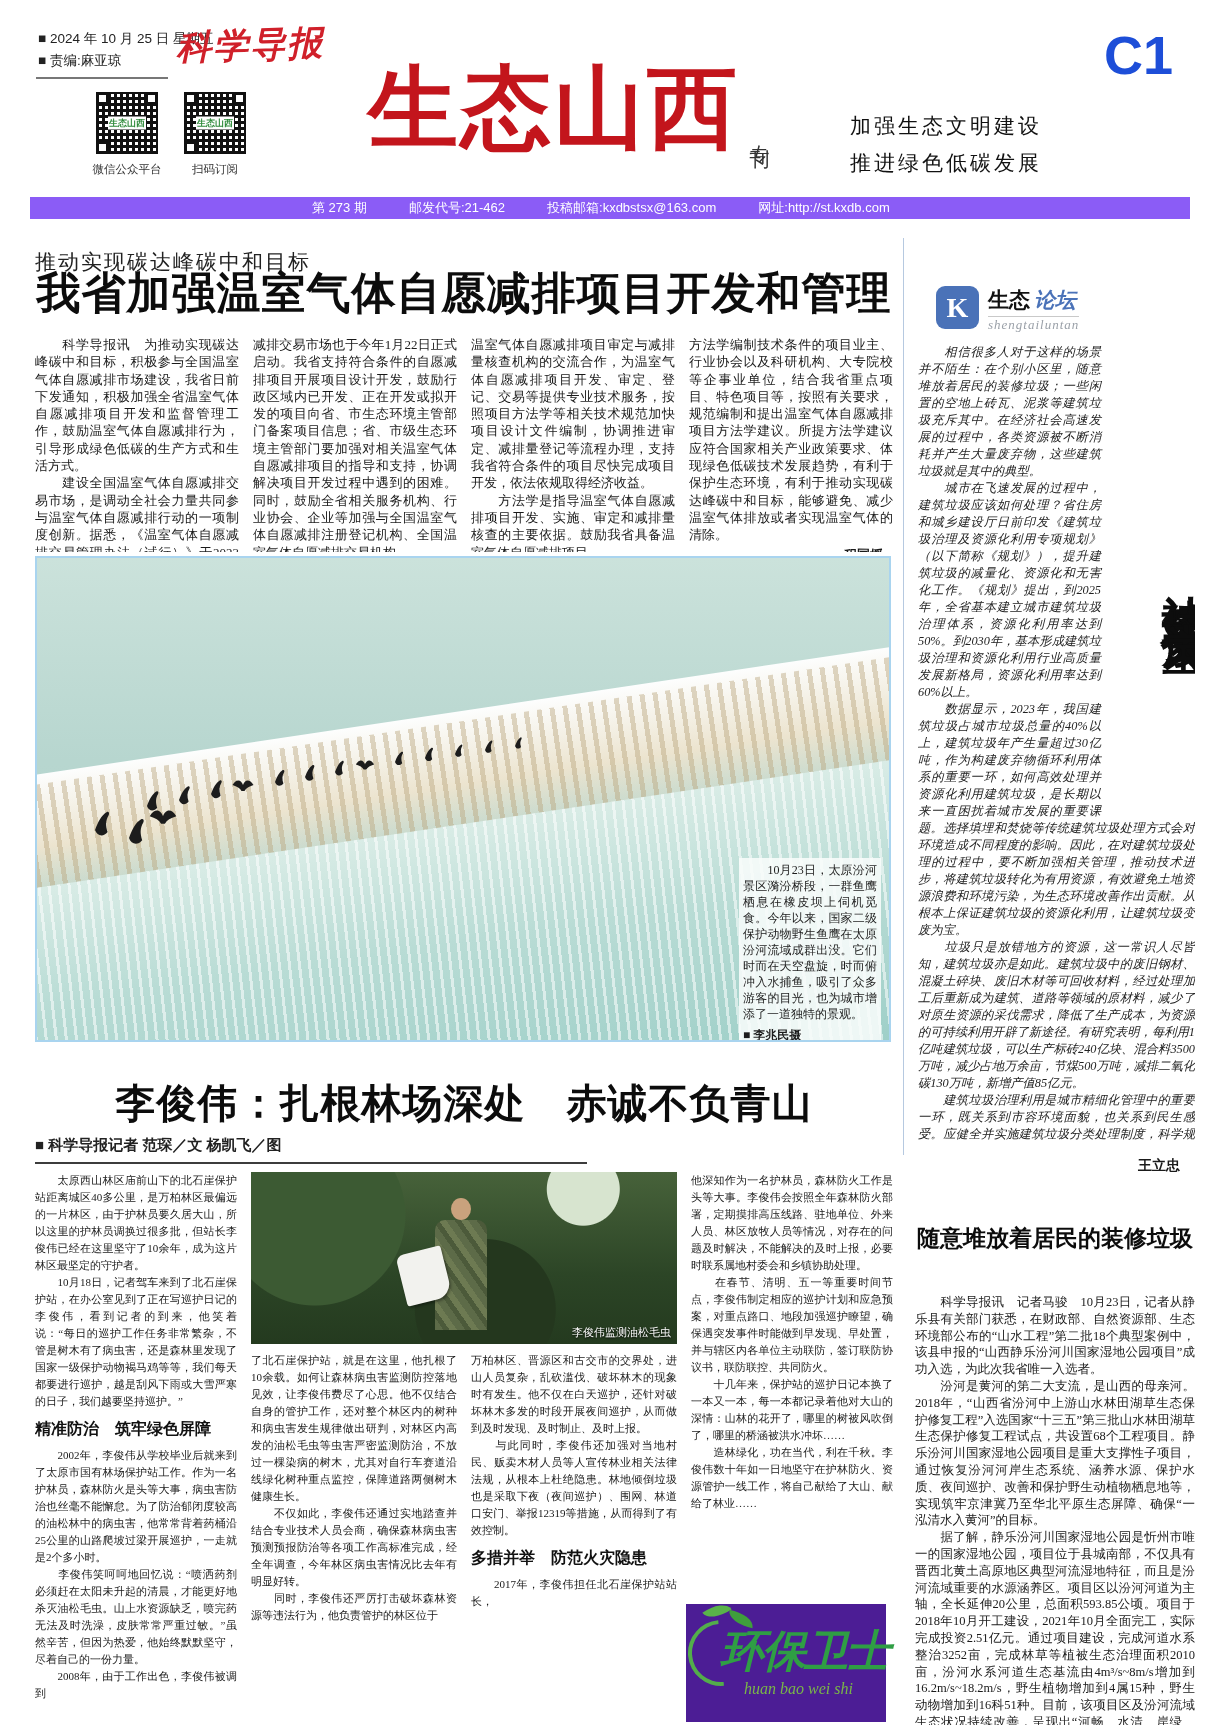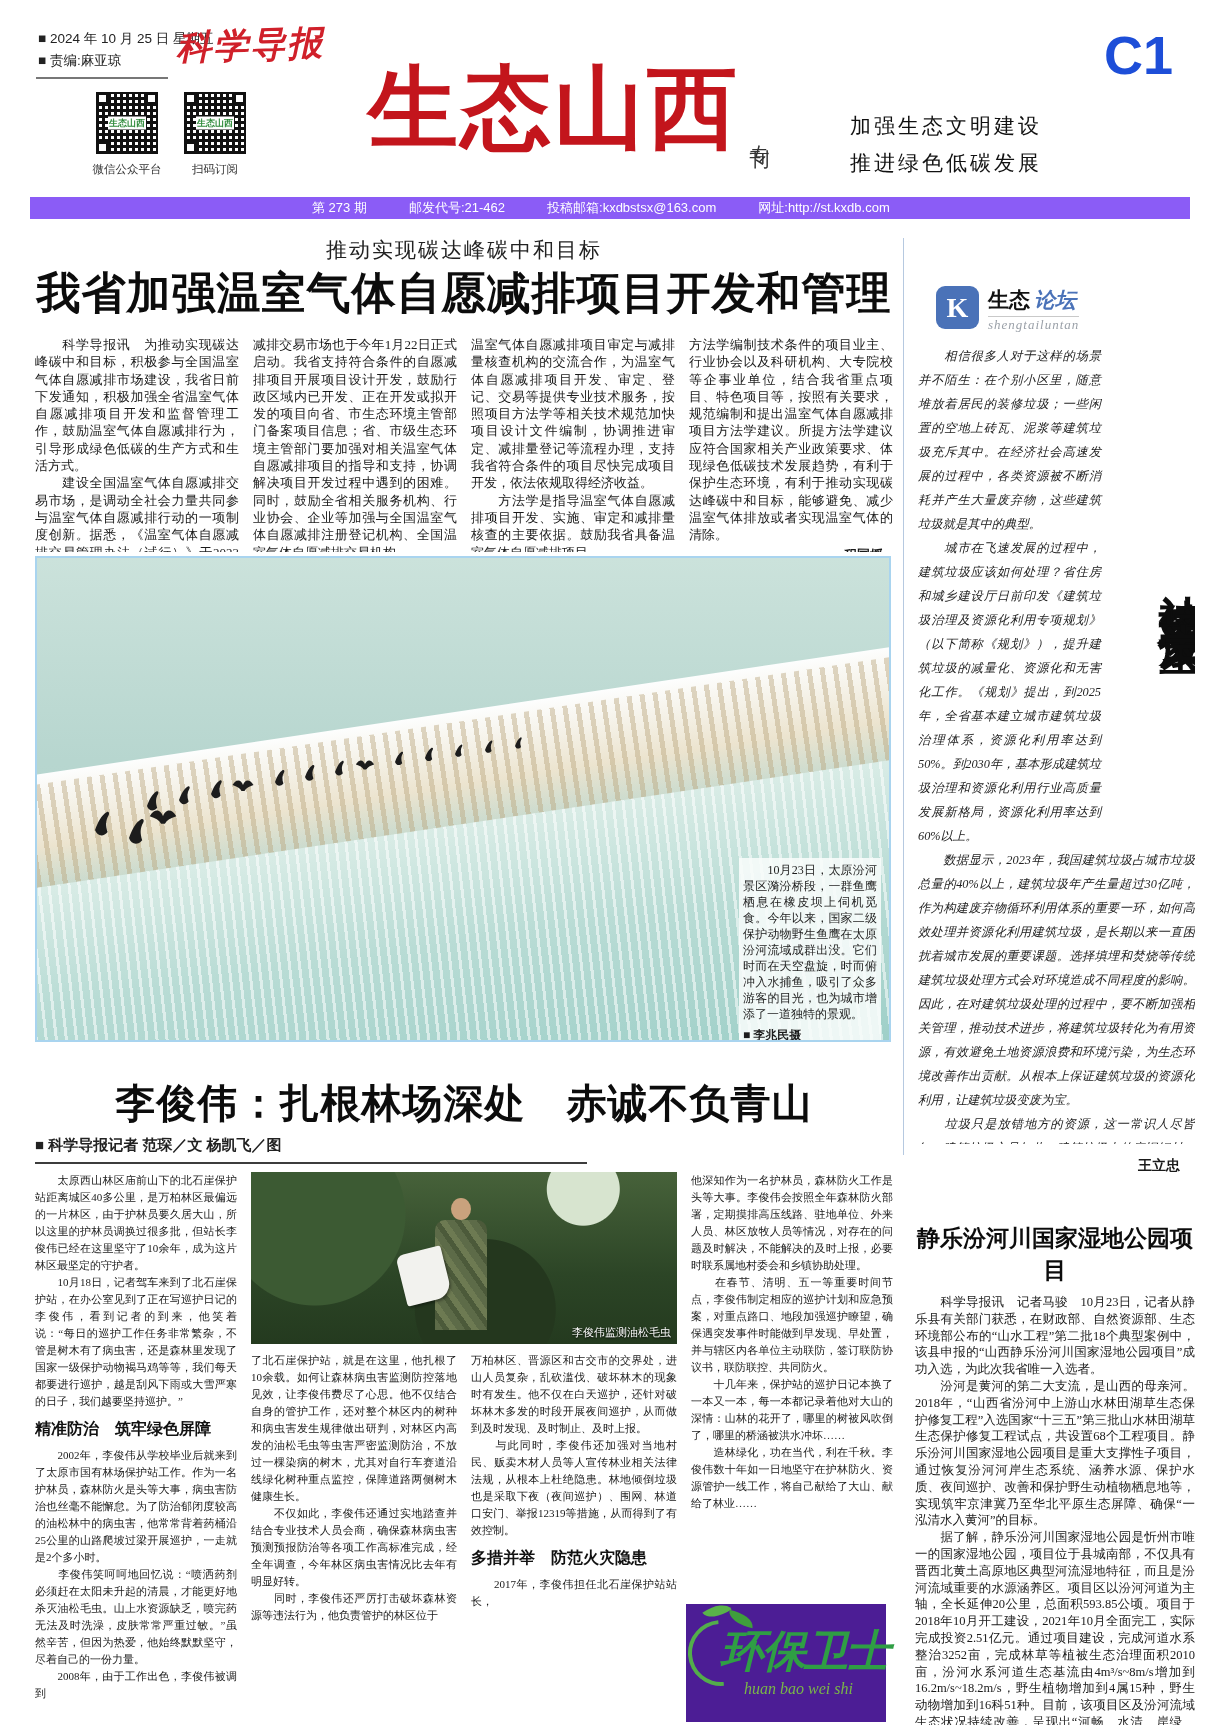--- a/index.html
+++ b/index.html
@@ -28,21 +28,21 @@
     font-family:"DejaVu Serif",serif;line-height:1.1;}
   .edition{left:747px;top:128px;writing-mode:vertical-rl;font-size:20px;letter-spacing:6px;color:#333;}
   .slogan{left:850px;top:108px;font-size:21px;line-height:37px;letter-spacing:3px;color:#111;}
   .pageno{left:1104px;top:24px;font-size:54px;font-weight:bold;font-family:Liberation Sans, sans-serif;color:#1d4ed8;}
   .infobar{left:30px;top:197px;width:1160px;height:22px;background:#8b5cf6;display:flex;align-items:center;
     color:#fff;font-size:13px;font-family:"Liberation Sans",sans-serif;}
   .infobar span{margin-right:42px;white-space:nowrap;}
   .infobar span:first-child{margin-left:282px;}
 
   
-  .kicker{left:35px;top:236px;width:858px;text-align:center;font-size:21px;letter-spacing:2px;color:#222;
+  .kicker{left:35px;top:248px;width:858px;font-size:21px;letter-spacing:2px;color:#222;
     font-family:"Liberation Sans",sans-serif;}
   .title1{left:35px;top:264px;width:858px;text-align:center;font-size:44px;font-weight:900;color:#0c0c0c;
     font-family:"Liberation Sans","DejaVu Sans",sans-serif;letter-spacing:1px;}
   .cols1{left:35px;top:336px;width:858px;height:216px;display:flex;gap:14px;overflow:hidden;}
   .cols1 .c{flex:1;font-size:13px;line-height:17.3px;}
   .a1-byline{text-align:right;padding-right:10px;font-weight:bold;margin-top:2px;}
 
   
   .photo1{left:35px;top:556px;width:852px;height:482px;border:2px solid #a9d4ef;overflow:hidden;
     background:linear-gradient(180deg,#cbe2db 0%,#b7d6cf 42%,#aed2cb 100%);}
@@ -63,21 +63,21 @@
   .vdiv{left:903px;top:238px;width:1px;height:917px;background:#b6c9e0;}
 
   
   .forum-logo{left:936px;top:286px;display:flex;gap:9px;align-items:flex-start;}
   .k-badge{width:43px;height:43px;border-radius:9px;background:#4a72b8;color:#fff;display:flex;
     align-items:center;justify-content:center;font-size:28px;font-weight:bold;font-family:"Liberation Serif",serif;}
   .forum-name-row{border-bottom:1px solid #c9c9c9;padding-bottom:2px;}
   .forum-name{font-size:21px;font-weight:bold;color:#111;font-family:Liberation Sans, sans-serif;}
   .forum-name2{font-size:21px;font-weight:bold;font-style:italic;color:#4a72b8;}
   .forum-pinyin{font-size:13px;font-style:italic;color:#9aa0a8;letter-spacing:1px;}
-  .essay{left:918px;top:344px;width:277px;height:800px;overflow:hidden;font-size:12.3px;line-height:24px;
+  .essay{left:918px;top:344px;width:277px;height:800px;overflow:hidden;font-size:12.3px;line-height:17px;
     font-style:italic;color:#222;}
   .essay p{margin:0;}
   .vtitle{float:right;width:82px;height:462px;margin:0 0 10px 12px;writing-mode:vertical-rl;
     font-size:47px;font-weight:900;letter-spacing:4px;color:#0d0d0d;font-style:normal;
     font-family:"DejaVu Serif",serif;text-align:center;}
   .essay-byline{left:1060px;top:1157px;width:120px;text-align:right;font-weight:bold;font-size:14px;}
 
   
   .a3-title{left:915px;top:1222px;width:280px;text-align:center;font-size:23px;font-weight:900;line-height:32px;
     color:#0c0c0c;font-family:"Liberation Sans",sans-serif;}
@@ -224,21 +224,21 @@
   <p>　　相信很多人对于这样的场景并不陌生：在个别小区里，随意堆放着居民的装修垃圾；一些闲置的空地上砖瓦、泥浆等建筑垃圾充斥其中。在经济社会高速发展的过程中，各类资源被不断消耗并产生大量废弃物，这些建筑垃圾就是其中的典型。</p>
   <p>　　城市在飞速发展的过程中，建筑垃圾应该如何处理？省住房和城乡建设厅日前印发《建筑垃圾治理及资源化利用专项规划》（以下简称《规划》），提升建筑垃圾的减量化、资源化和无害化工作。《规划》提出，到2025年，全省基本建立城市建筑垃圾治理体系，资源化利用率达到50%。到2030年，基本形成建筑垃圾治理和资源化利用行业高质量发展新格局，资源化利用率达到60%以上。</p>
   <p>　　数据显示，2023年，我国建筑垃圾占城市垃圾总量的40%以上，建筑垃圾年产生量超过30亿吨，作为构建废弃物循环利用体系的重要一环，如何高效处理并资源化利用建筑垃圾，是长期以来一直困扰着城市发展的重要课题。选择填埋和焚烧等传统建筑垃圾处理方式会对环境造成不同程度的影响。因此，在对建筑垃圾处理的过程中，要不断加强相关管理，推动技术进步，将建筑垃圾转化为有用资源，有效避免土地资源浪费和环境污染，为生态环境改善作出贡献。从根本上保证建筑垃圾的资源化利用，让建筑垃圾变废为宝。</p>
   <p>　　垃圾只是放错地方的资源，这一常识人尽皆知，建筑垃圾亦是如此。建筑垃圾中的废旧钢材、混凝土碎块、废旧木材等可回收材料，经过处理加工后重新成为建筑、道路等领域的原材料，减少了对原生资源的采伐需求，降低了生产成本，为资源的可持续利用开辟了新途径。有研究表明，每利用1亿吨建筑垃圾，可以生产标砖240亿块、混合料3500万吨，减少占地万余亩，节煤500万吨，减排二氧化碳130万吨，新增产值85亿元。</p>
   <p>　　建筑垃圾治理利用是城市精细化管理中的重要一环，既关系到市容环境面貌，也关系到民生感受。应健全并实施建筑垃圾分类处理制度，科学规划、合理布局，建立建筑垃圾再生资源化处置中心，做好建筑垃圾处理工作。要明确分类收集、运输、中转、分拣、利用等要求。同时，可以引入社会资本，投资建筑垃圾资源化利用项目，培育一批建筑垃圾资源化处理龙头企业。还要通过先进的科技、科学的方式进行建筑垃圾资源化利用处理。充分运用物联网+大数据+人工智能等科技赋能手段，进一步提高全省建筑垃圾减量化、资源化、无害化水平。</p>
 
 </div>
 <div class="abs essay-byline">王立忠</div>
 
 <div class="abs a3-title">
-  <div>静乐汾河川国家湿地公园项目</div>
+  <div>随意堆放着居民的装修垃圾</div>
 </div>
 <div class="abs a3-body just">
   <div class="ml">　　科学导报讯　记者马骏　10月23日，记者从静乐县有关部门获悉，在财政部、自然资源部、生态环境部公布的“山水工程”第二批18个典型案例中，该县申报的“山西静乐汾河川国家湿地公园项目”成功入选，为此次我省唯一入选者。</div>
   <div class="ml">　　汾河是黄河的第二大支流，是山西的母亲河。2018年，“山西省汾河中上游山水林田湖草生态保护修复工程”入选国家“十三五”第三批山水林田湖草生态保护修复工程试点，共设置68个工程项目。静乐汾河川国家湿地公园项目是重大支撑性子项目，通过恢复汾河河岸生态系统、涵养水源、保护水质、夜间巡护、改善和保护野生动植物栖息地等，实现筑牢京津冀乃至华北平原生态屏障、确保“一泓清水入黄河”的目标。</div>
   <div class="ml">　　据了解，静乐汾河川国家湿地公园是忻州市唯一的国家湿地公园，项目位于县城南部，不仅具有晋西北黄土高原地区典型河流湿地特征，而且是汾河流域重要的水源涵养区。项目区以汾河河道为主轴，全长延伸20公里，总面积593.85公顷。项目于2018年10月开工建设，2021年10月全面完工，实际完成投资2.51亿元。通过项目建设，完成河道水系整治3252亩，完成林草等植被生态治理面积2010亩，汾河水系河道生态基流由4m³/s~8m/s增加到16.2m/s~18.2m/s，野生植物增加到4属15种，野生动物增加到16科51种。目前，该项目区及汾河流域生态状况持续改善，呈现出“河畅、水清、岸绿、景美”的汾河川湿地新风光。</div>
 </div>
 
 <div class="abs title2">李俊伟：扎根林场深处　赤诚不负青山</div>
 <div class="abs byline2">■ 科学导报记者 范琛／文 杨凯飞／图</div>
 

